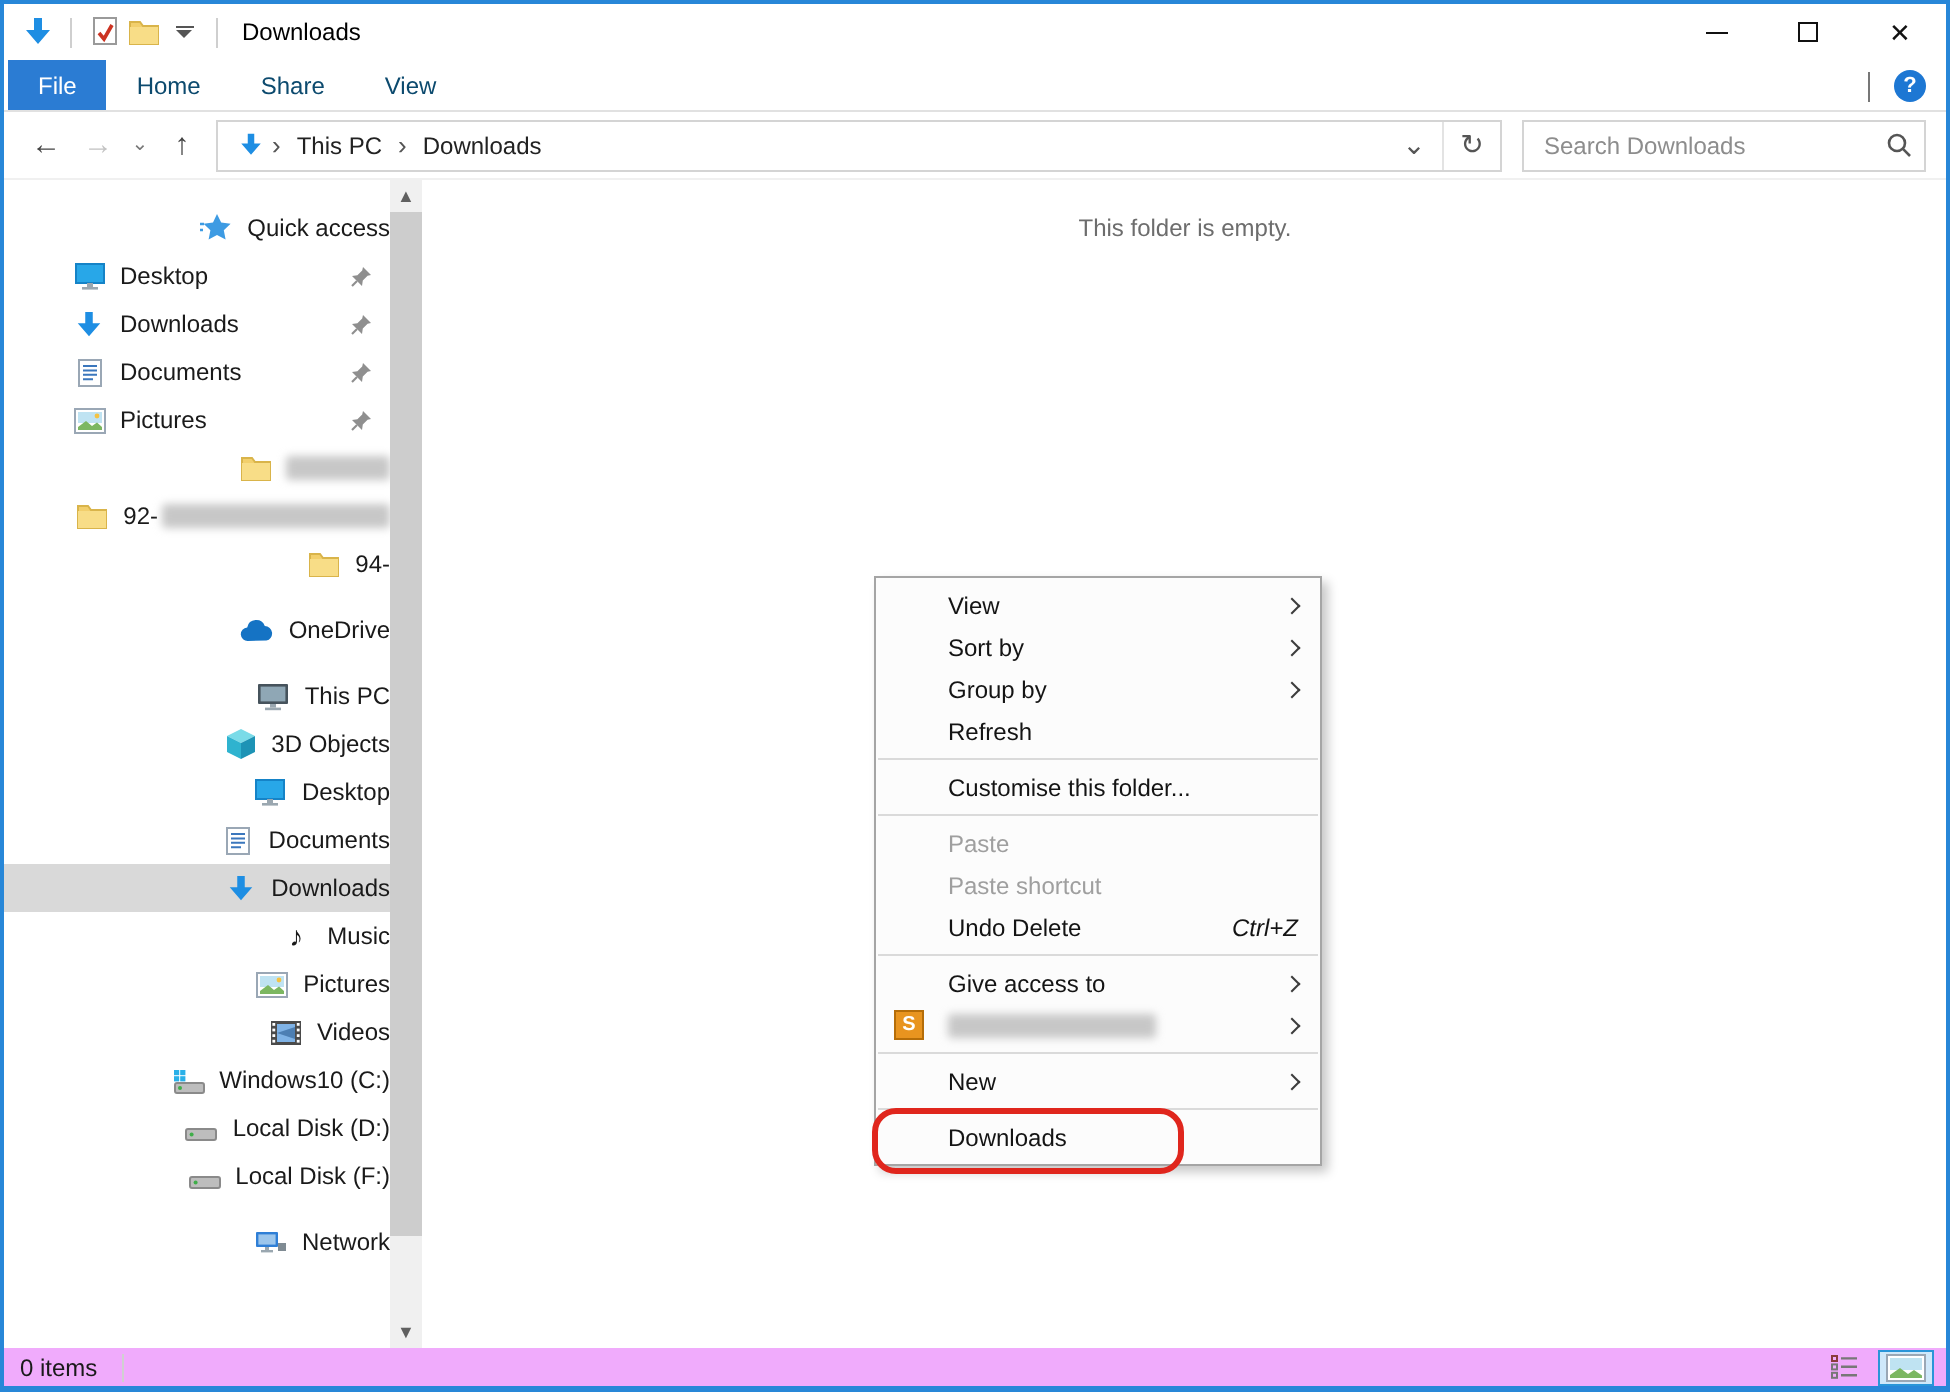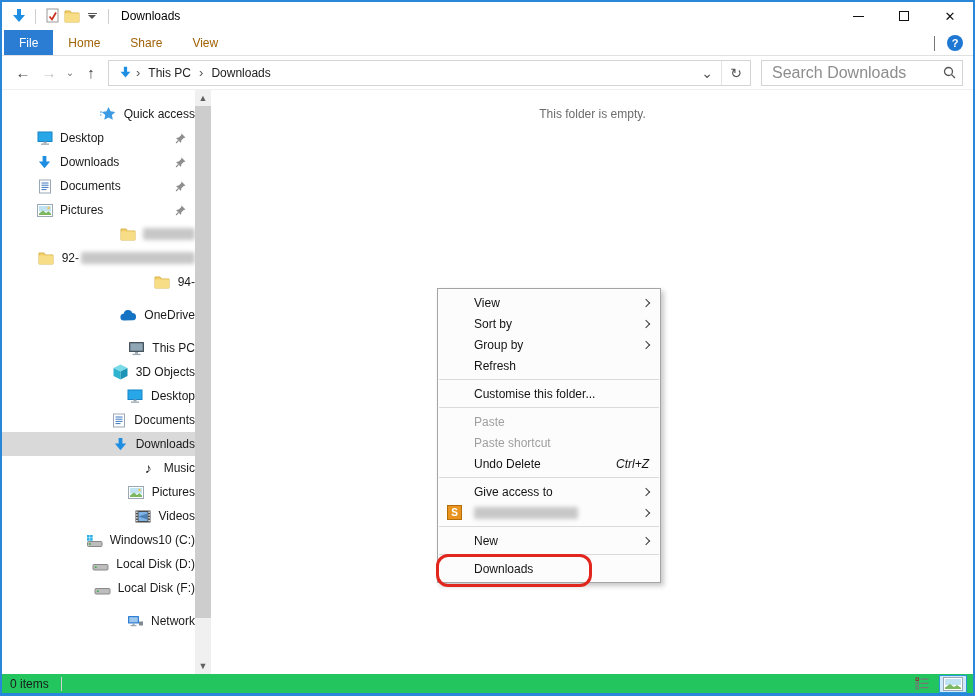--- a/index.html
+++ b/index.html
@@ -18,38 +18,38 @@
   .win-controls{margin-left:auto;display:flex;height:28px;}
   .win-btn{width:46px;height:28px;display:flex;align-items:center;justify-content:center;color:#111;}
   .glyph-min{width:11px;height:1px;background:#111;display:block;}
   .glyph-max{width:10px;height:10px;border:1px solid #111;display:block;}
   .glyph-close{font-size:13px;line-height:1;}
   .dropdown-mini{display:flex;flex-direction:column;align-items:center;gap:1px;}
   .dropdown-mini .bar{width:9px;height:1px;background:#555;}
   .dropdown-mini .tri{width:0;height:0;border-left:4px solid transparent;border-right:4px solid transparent;border-top:4px solid #555;}
   
   .tabsrow{height:26px;flex:none;display:flex;align-items:stretch;border-bottom:1px solid #e1e1e1;}
-  .tab{padding:5px 15px 4px;color:#a16207;display:flex;align-items:center;}
+  .tab{padding:5px 15px 4px;color:#0c4a6e;display:flex;align-items:center;}
   .tab.active{background:#2b7cd3;color:#fff;margin-left:2px;}
   .ribbon-right{margin-left:auto;display:flex;align-items:center;gap:12px;padding-right:10px;}
   .chev-down{width:9px;height:9px;border-right:1.5px solid #777;border-bottom:1.5px solid #777;transform:rotate(45deg) translateY(-2px);}
   .help-btn{width:16px;height:16px;border-radius:50%;background:#1d77d3;color:#fff;font-size:11px;font-weight:bold;display:flex;align-items:center;justify-content:center;}
   
   .addressrow{height:34px;flex:none;display:flex;align-items:center;padding:0 10px 0 8px;border-bottom:1px solid #f0f0f0;}
   .nav-btn{width:26px;height:26px;display:flex;align-items:center;justify-content:center;font-size:15px;color:#444;flex:none;}
   .nav-btn.disabled{color:#c3c3c3;}
   .nav-btn.small{width:16px;font-size:10px;color:#777;}
   .addressbox{flex:1;height:26px;border:1px solid #d4d4d4;display:flex;align-items:center;padding:0 2px 0 6px;margin-left:4px;background:#fff;}
   .crumb{padding:0 7px;color:#222;}
   .crumb-chev{color:#555;font-size:13px;line-height:1;padding:0 1px;}
   .addr-spacer{flex:1;}
   .addr-divider{width:1px;height:24px;background:#e3e3e3;margin:0 2px;}
   .addr-btn{width:24px;height:24px;display:flex;align-items:center;justify-content:center;color:#555;font-size:14px;}
   .searchbox{width:202px;height:26px;border:1px solid #d4d4d4;display:flex;align-items:center;margin-left:10px;background:#fff;padding:0 6px 0 8px;}
-  .searchbox input{border:none;outline:none;flex:1;font-family:inherit;font-size:16px;color:#333;min-width:0;background:transparent;}
+  .searchbox input{border:none;outline:none;flex:1;font-family:inherit;font-size:12px;color:#333;min-width:0;background:transparent;}
   .searchbox input::placeholder{color:#8d8d8d;opacity:1;}
   
   .main{flex:1;display:flex;min-height:0;position:relative;}
   .sidebar{width:210px;flex:none;position:relative;padding-top:12px;overflow:hidden;}
   .srow{height:24px;display:flex;align-items:center;margin-right:17px;position:relative;justify-content:flex-end;}
   .srow .icon{width:17px;height:16px;margin-right:7px;flex:none;display:flex;align-items:center;justify-content:center;}
   .lvl0{padding-left:26px;}
   .lvl1{padding-left:34px;}
   .gap{margin-top:9px;}
   .srow.selected{background:#d9d9d9;}
@@ -64,21 +64,21 @@
   
   .ctx{position:absolute;left:435px;top:286px;width:224px;background:#fcfcfc;border:1px solid #a5a5a5;box-shadow:3px 3px 5px rgba(0,0,0,0.22);padding:3px 0;}
   .mi{height:21px;display:flex;align-items:center;padding:0 8px 0 36px;position:relative;color:#141414;}
   .mi.disabled{color:#9f9f9f;}
   .mi .micon{position:absolute;left:9px;top:3px;width:15px;height:15px;background:#e8941f;border:1px solid #b56d08;color:#fff;font-size:10px;font-weight:bold;display:flex;align-items:center;justify-content:center;}
   .chev-right{margin-left:auto;width:6px;height:6px;border-right:1.3px solid #3c3c3c;border-top:1.3px solid #3c3c3c;transform:rotate(45deg);margin-right:3px;flex:none;}
   .shortcut{margin-left:auto;padding-right:3px;font-style:italic;}
   .msep{height:1px;background:#dadada;margin:3px 1px;}
   .annotated::before{content:"";position:absolute;left:-2px;top:-4px;width:150px;height:27px;border:3px solid #e0261d;border-radius:12px;pointer-events:none;}
   
-  .statusbar{height:19px;flex:none;display:flex;align-items:center;padding:0 6px 0 8px;background:#22c55e;position:relative;z-index:2;}
+  .statusbar{height:19px;flex:none;display:flex;align-items:center;padding:0 6px 0 8px;background:#f0abfc;position:relative;z-index:2;}
   .status-sep{width:1px;height:14px;background:#d0d0d0;margin-left:12px;}
   .status-right{margin-left:auto;display:flex;align-items:center;gap:5px;}
   .view-btn{display:flex;align-items:center;justify-content:center;padding:1px 3px;border:1px solid transparent;}
   .view-btn.active{border-color:#2a95d8;background:#cfe8fa;}
   svg{display:block;}
 </style>
 </head>
 <body>
 
 <div class="window">

